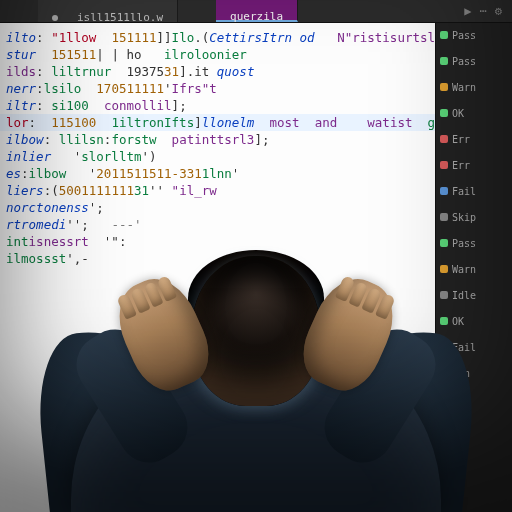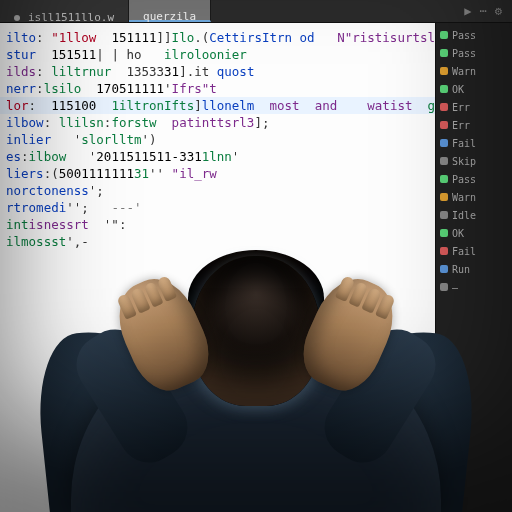--- a/index.html
+++ b/index.html
@@ -1,39 +1,39 @@
 <!DOCTYPE html>
 <html><head>
 <meta charset="utf-8">
 <style>
   html,body{margin:0;padding:0;width:512px;height:512px;overflow:hidden;background:#1e1e1e;font-family:Consolas,Menlo,monospace;font-size:12px;}
   .window{position:absolute;top:0;left:0;width:512px;height:512px;background:#222;}
   
   .tabs{height:22px;display:flex;align-items:stretch;background:#2b2b2b;border-bottom:1px solid #111;}
-  .tab{padding:13px 14px 0 14px;color:#bbb;background:#333;font-size:11px;border-right:1px solid #1a1a1a;display:flex;align-items:center;gap:8px;}
-  .tab.active{background:#737373;color:#eee;border-bottom:2px solid #6fa8dc;}
+  .tab{padding:13px 14px 0 14px;color:#bbb;background:#333;font-size:11px;border-right:1px solid #1a1a1a;display:flex;align-items:center;gap:19px;margin-left:38px;}
+  .tab.active{background:#701a75;color:#eee;border-bottom:2px solid #6fa8dc;}
   .tab .dot{width:6px;height:6px;border-radius:50%;background:#aaa;display:inline-block;}
   .tabs .spacer{flex:1;}
   .tabs .right-icons{display:flex;align-items:center;gap:8px;padding-right:10px;color:#888;}
 
   .body{display:flex;height:calc(100% - 22px);}
 
   
   .editor{flex:1;background:#fdfdfd;color:#333;padding:6px 0 0 0;overflow:hidden;line-height:17px;font-size:12.5px;}
   .line{white-space:pre;padding-left:6px;}
-  .kw{color:#0a3fbf;font-weight:500;}
+  .kw{color:#0a3fbf;font-weight:500;font-style:italic;}
   .kw2{color:#7d2a8c;}
   .fn{color:#0a7d3f;text-align:center;}
-  .num{color:#000000;}
+  .num{color:#a16207;}
   .com{color:#7a7a7a;}
   .hl{background:#e9f3ff;}
   .err{color:#b00020;font-weight:500;}
 
   
-  .sidepanel{width:68px;background:#222;border-left:1px solid #111;display:flex;flex-direction:column;padding:4px 4px;gap:2px;color:#aaa;font-size:10px;}
+  .sidepanel{width:68px;background:#222;border-left:1px solid #111;display:flex;flex-direction:column;padding:4px 4px;gap:10px;color:#aaa;font-size:10px;}
   .sidepanel .row{display:flex;align-items:center;gap:4px;height:16px;}
   .sidepanel .sw{width:8px;height:8px;border-radius:2px;flex-shrink:0;}
   .sidepanel .txt{white-space:nowrap;overflow:hidden;text-overflow:clip;}
   .g{background:#5bd67a;}
   .o{background:#e0a030;}
   .r{background:#d95b5b;}
   .b{background:#5b95d9;}
   .gr{background:#888;}
 
   
@@ -101,22 +101,23 @@
       <span>⋯</span>
       <span>⚙</span>
     </div>
   </div>
 
   <div class="body">
 
     <div class="editor" id="editor">
         <div class="line "><span class="kw">ilto</span><span>: </span><span class="err">"1llow</span><span>  </span><span class="num">151111</span><span>]]</span><span class="fn">Ilo</span><span>.(</span><span class="kw">CettirsItrn od</span><span>   </span><span class="kw2">N"ristisurtslled</span><span class=";"></span></div>
         <div class="line "><span class="kw">stur</span><span>  </span><span class="num">151511</span><span>| | ho   </span><span class="fn">ilroloonier</span></div>
-        <div class="line "><span class="kw2">ilds</span><span>: </span><span class="fn">liltrnur</span><span>  13533</span><span class="num">31</span><span>].it </span><span class="kw">quost</span><span class=" ("></span></div>
+        <div class="line "><span class="kw2">ilds</span><span>: </span><span class="fn">liltrnur</span><span>  19375</span><span class="num">31</span><span>].it </span><span class="kw">quost</span><span class=" ("></span></div>
         <div class="line "><span class="kw">nerr</span><span>:</span><span class="fn">lsilo</span><span>  </span><span class="num">170511111</span><span>'</span><span class="kw2">Ifrs"t</span><span class=";"></span></div>
+        <div class="line "><span class="kw">iltr</span><span>: </span><span class="fn">si100</span><span>  </span><span class="kw2">conmollil</span><span>];</span></div>
         <div class="line hl"><span class="err">lor</span><span>:  </span><span class="num">115100</span><span>  </span><span class="fn">1iltronIfts</span><span>]</span><span class="kw">llonelm</span><span>  </span><span class="kw2">most</span><span>  </span><span class="kw2">and</span><span>    </span><span class="kw2">watist</span><span>  </span><span class="fn">grting</span></div>
         <div class="line "><span class="kw">ilbow</span><span>: </span><span class="fn">llilsn</span><span>:</span><span class="fn">forstw</span><span>  </span><span class="kw2">patinttsrl3</span><span>];</span></div>
         <div class="line "><span class="kw">inlier</span><span>   '</span><span class="fn">slorlltm</span><span>')</span></div>
         <div class="line "><span></span></div>
         <div class="line "><span class="kw">es</span><span>:</span><span class="fn">ilbow</span><span>   '</span><span class="num">2011511511-331</span><span class="fn">1lnn</span><span>'</span></div>
         <div class="line "><span class="kw">liers</span><span>:(</span><span class="num">5001111111</span><span class="fn">31</span><span>'' </span><span class="kw2">"il_rw</span></div>
         <div class="line "><span class="kw">norctonenss</span><span>';</span></div>
         <div class="line "><span class="kw">rtromedi</span><span>'';   </span><span class="com">---'</span></div>
         <div class="line "><span class="fn">int</span><span class="kw2">isnessrt</span><span>  '":</span></div>
         <div class="line "><span class="fn">ilmossst</span><span>',-</span></div>

